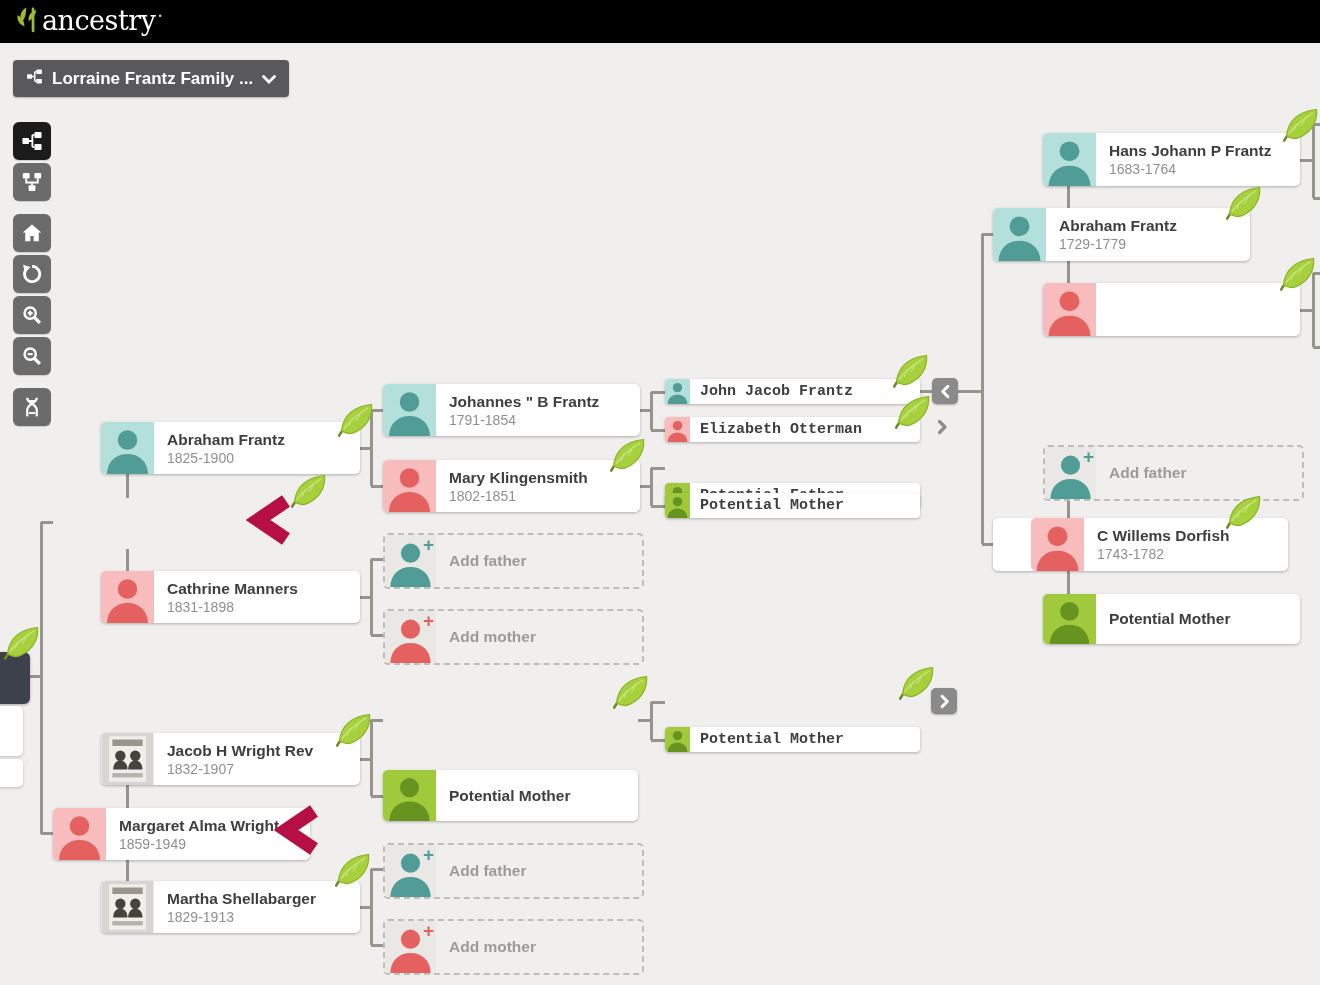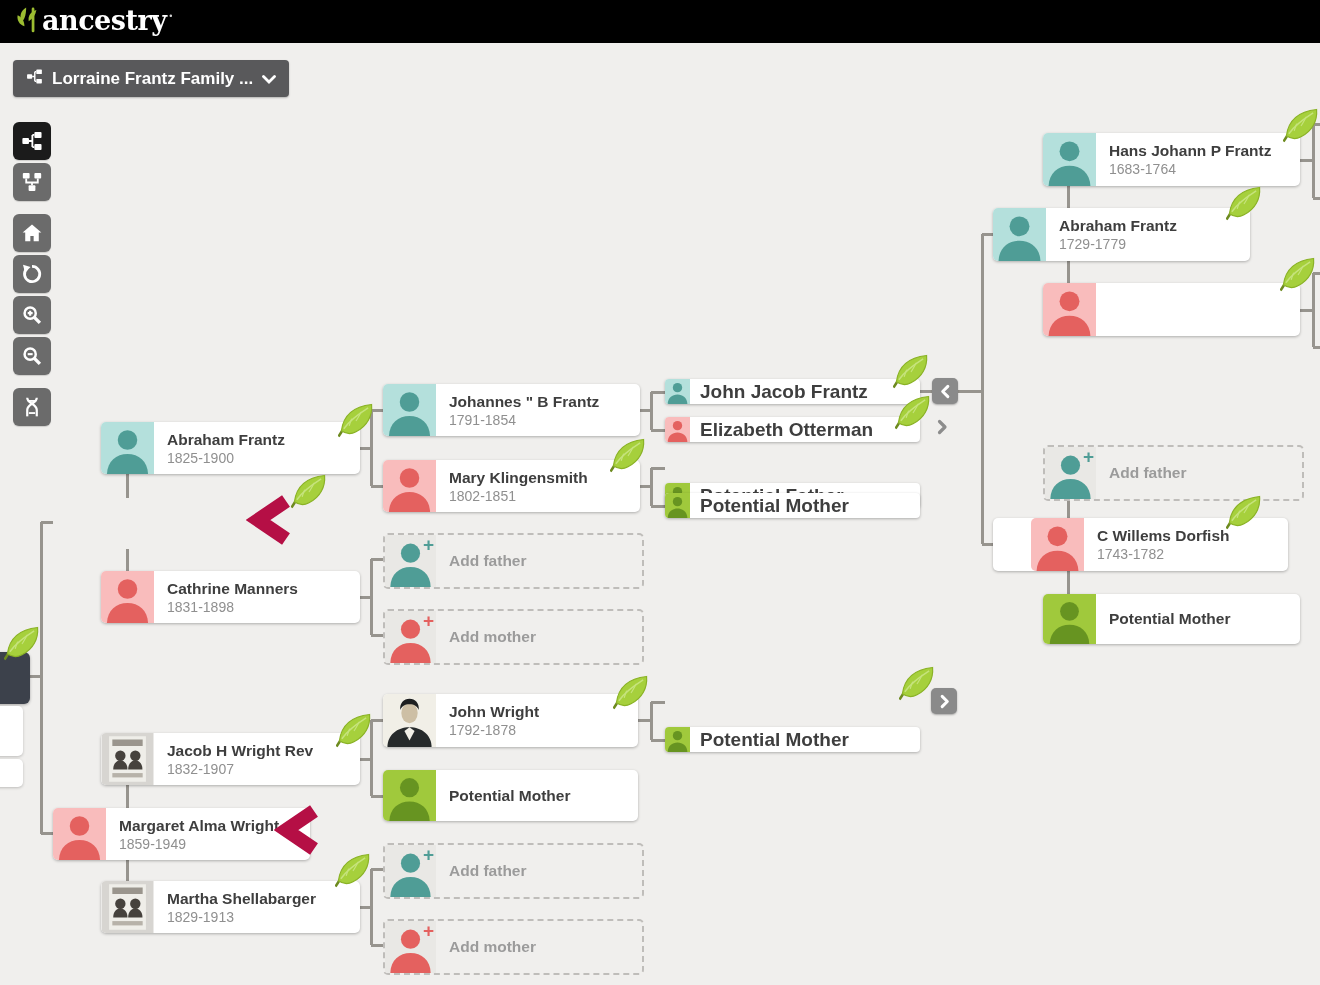--- a/index.html
+++ b/index.html
@@ -2,21 +2,21 @@
 <html style="--underline: #a4c613;"><head>
 <meta charset="utf-8">
 <style>
   html,body{margin:0;padding:0;}
   body{width:1320px;height:985px;overflow:hidden;background:#f0efed;font-family:"Liberation Sans",sans-serif;position:relative;}
   #app{position:absolute;left:0;top:0;width:1320px;height:985px;overflow:hidden;}
 
   
   .topbar{position:absolute;left:0;top:0;width:100%;height:43px;background:#000;display:flex;align-items:center;z-index:40;}
   .brand{display:flex;align-items:center;margin-left:14px;gap:2px;cursor:pointer;}
-  .brand-text{font-family:"DejaVu Serif",serif;color:#fff;font-size:27px;font-weight:700;letter-spacing:-.5px;line-height:1;padding-bottom:3px;}
+  .brand-text{font-family:"DejaVu Serif",serif;color:#fff;font-size:27px;font-weight:400;letter-spacing:-.5px;line-height:1;padding-bottom:3px;}
   .tm{color:#cfcfcf;font-size:9px;margin-left:1px;margin-top:-12px;}
   .nav{display:flex;margin-left:28px;height:100%;}
   .nav-item{color:#fff;font-weight:bold;font-size:17px;padding:0 15px;display:flex;align-items:center;position:relative;height:100%;cursor:pointer;}
   .nav-item.active::after{content:"";position:absolute;left:7px;right:7px;bottom:-4px;height:5px;background:var(--underline);}
 
   
   .tree-select{position:absolute;left:13px;top:60px;height:37px;background:#59595b;border-radius:4px;display:flex;align-items:center;padding:0 13px;gap:9px;color:#fff;cursor:pointer;box-shadow:0 1px 2px rgba(0,0,0,.25);z-index:35;}
   .tree-select .label{font-weight:bold;font-size:17px;white-space:nowrap;}
 
   
@@ -31,21 +31,21 @@
 
   .card{position:absolute;background:#fff;border-radius:5px;box-shadow:0 1px 3px rgba(0,0,0,.28);display:flex;cursor:pointer;z-index:2;}
   .card .avatar{flex:none;border-radius:5px 0 0 5px;overflow:hidden;position:relative;}
   .card .avatar svg{position:absolute;left:0;top:0;width:100%;height:100%;}
   .card.full .avatar{width:53px;}
   .card .info{display:flex;flex-direction:column;justify-content:center;padding-left:13px;min-width:0;}
   .name{font-weight:bold;font-size:15.5px;color:#3e3e3e;white-space:nowrap;}
   .dates{font-size:14px;color:#8f8f8f;margin-top:1px;white-space:nowrap;}
   .card.small{border-radius:4px;}
   .card.small .avatar{width:25px;border-radius:4px 0 0 4px;}
-  .card.small .name{font-size:19px;}
+  .card.small .name{font-size:15px;font-family:Liberation Mono, monospace;}
   .card.small .info{padding-left:10px;}
   .card.add{background:transparent;border:2px dashed #bfbdba;box-shadow:none;}
   .card.add .avatar{background:#e9e8e5;width:51px;border-radius:2px 0 0 2px;}
   .card.add .name{color:#9b9b9b;}
   .plus{position:absolute;top:0px;right:2px;font-weight:bold;font-size:19px;line-height:19px;z-index:3;}
 
   .leaf{position:absolute;width:37px;height:35px;z-index:5;cursor:pointer;}
   .arrow{position:absolute;z-index:6;pointer-events:none;}
   .navbtn{position:absolute;background:#8a8a8a;border-radius:5px;display:flex;align-items:center;justify-content:center;box-shadow:0 1px 2px rgba(0,0,0,.3);cursor:pointer;z-index:4;border:none;padding:0;}
   .navglyph{position:absolute;display:flex;align-items:center;justify-content:center;cursor:pointer;z-index:4;background:none;border:none;padding:0;}
@@ -401,35 +401,20 @@
           <svg viewBox="0 0 24 24">
             <circle cx="12" cy="8.3" r="4.5" fill="#e4615f"></circle>
             <path d="M2.5 24.5 c0-6.2 4.2-9.7 9.5-9.7 s9.5 3.5 9.5 9.7 z" fill="#e4615f"></path>
           </svg>
           <div class="plus" style="color:#e4615f">+</div>
         </div>
         <div class="info">
           <div class="name">Add mother</div>
         </div>
       </div>
-      <div class="card full" style="left: 383px; top: 694px; width: 255px; height: 53px;">
-        <div class="avatar">
-          <svg viewBox="0 0 24 24">
-            <rect width="24" height="24" fill="#f1efe7"></rect>
-            <path d="M2 24c0-5.5 4.4-9 10-9s10 3.5 10 9z" fill="#262a2b"></path>
-            <ellipse cx="12" cy="8.6" rx="3.7" ry="4.6" fill="#cdbfa5"></ellipse>
-            <path d="M7.8 7.2c-.3-3 1.6-5 4.2-5s4.5 2 4.2 5c-.8-1.8-2-2.6-4.2-2.6s-3.4.8-4.2 2.6z" fill="#1d1f20"></path>
-            <path d="M12 15l-2.3 1.8L12 21l2.3-4.2z" fill="#f1efe7"></path>
-          </svg>
-        </div>
-        <div class="info">
-          <div class="name">John Wright</div>
-          <div class="dates">1792-1878</div>
-        </div>
-      </div>
       <div class="card full" style="left: 383px; top: 770px; width: 255px; height: 51px;">
         <div class="avatar" style="background: rgb(160, 201, 60);">
           <svg viewBox="0 0 24 24">
             <circle cx="12" cy="8.3" r="4.5" fill="#679421"></circle>
             <path d="M2.5 24.5 c0-6.2 4.2-9.7 9.5-9.7 s9.5 3.5 9.5 9.7 z" fill="#679421"></path>
           </svg>
         </div>
         <div class="info">
           <div class="name">Potential Mother</div>
         </div>

